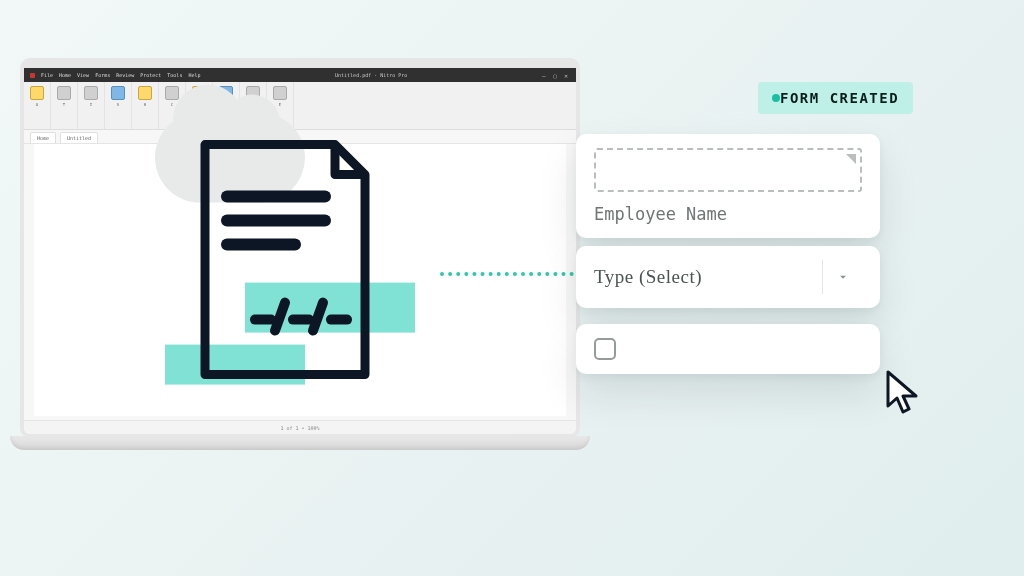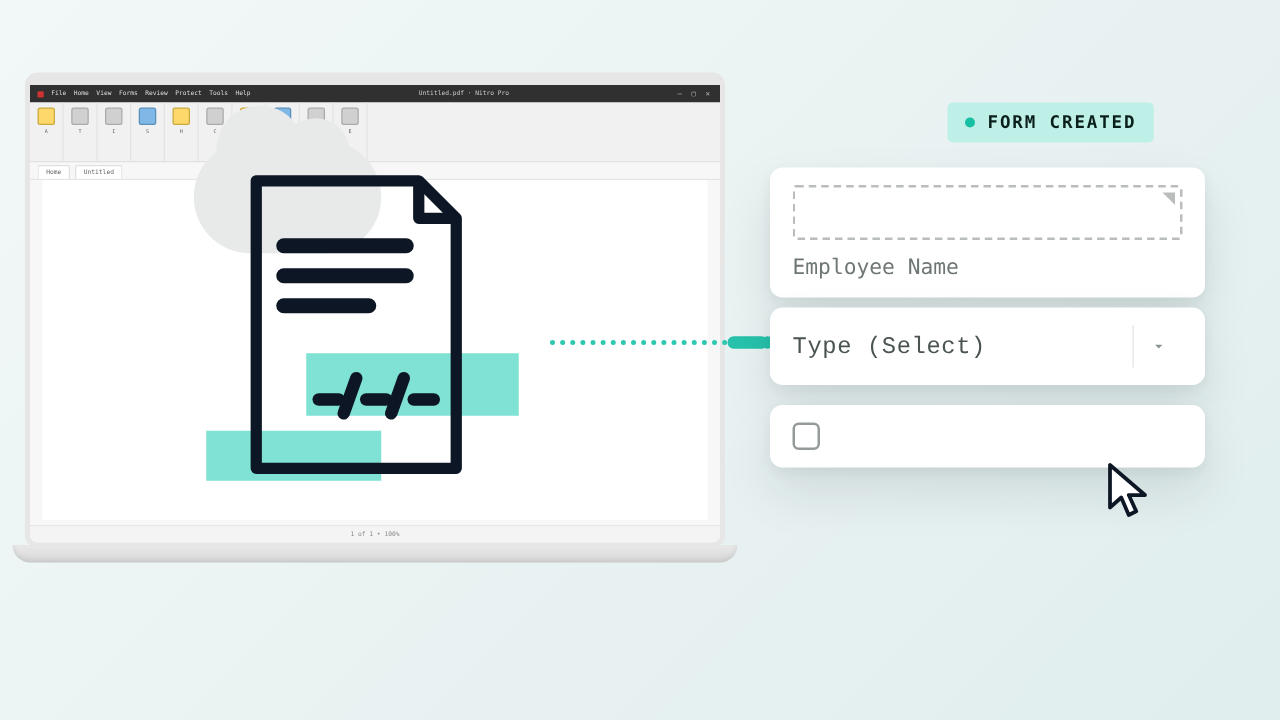--- a/index.html
+++ b/index.html
@@ -139,28 +139,28 @@
     content:""; position:absolute; right:-5px; top:0; width:10px; height:10px;
     background:#27c2ab; border-radius:50%;
   }
 
   
   .badge {
     position:absolute; left:758px; top:82px;
     background:#bff0e7; color:#0a1f1b;
     font-size:14px; font-weight:600; letter-spacing:1.5px;
     padding:8px 14px; border-radius:4px;
-    display:flex; align-items:center; gap:10px;
+    display:flex; align-items:center; 
     font-family: ui-monospace, Menlo, Consolas, monospace;
   }
   .badge .dot { width:8px; height:8px; background:#17bfa4; border-radius:50%; }
 
   
   .card {
-    position:absolute; left:616px; width:348px;
+    position:absolute; left:576px; width:304px;
     background:#fff; border-radius:10px;
     box-shadow: 0 20px 40px rgba(10,30,30,.10), 0 4px 10px rgba(10,30,30,.06);
     padding:14px 18px;
   }
   .card.c1 { top:134px; }
   .card.c2 { top:246px; display:flex; align-items:center; justify-content:space-between; }
   .card.c3 { top:324px; display:flex; align-items:center; gap:14px; }
 
   .dashed-field {
     border: 2px dashed #b9bdbc;
@@ -170,21 +170,21 @@
     position:absolute; right:4px; top:4px; width:0; height:0;
     border-left:10px solid transparent; border-top:10px solid #b9bdbc;
   }
   .field-label {
     margin-top:12px; font-size:17px; color:#6e7775; font-weight:500;
     font-family: ui-monospace, Menlo, Consolas, monospace;
   }
 
   .select-label {
     font-size:19px; color:#4a5452; font-weight:500; letter-spacing:.5px;
-    font-family: Liberation Mono, monospace;
+    font-family: Liberation Serif, serif;
   }
   .select-arrow {
     width:40px; height:34px; display:flex; align-items:center; justify-content:center;
     border-left:1px solid #e2e6e5;
   }
   .select-arrow svg { width:14px; height:14px; fill:#8a9492; }
 
   .checkbox {
     width:22px; height:22px; border:2px solid #949b99; border-radius:5px; flex-shrink:0;
   }

